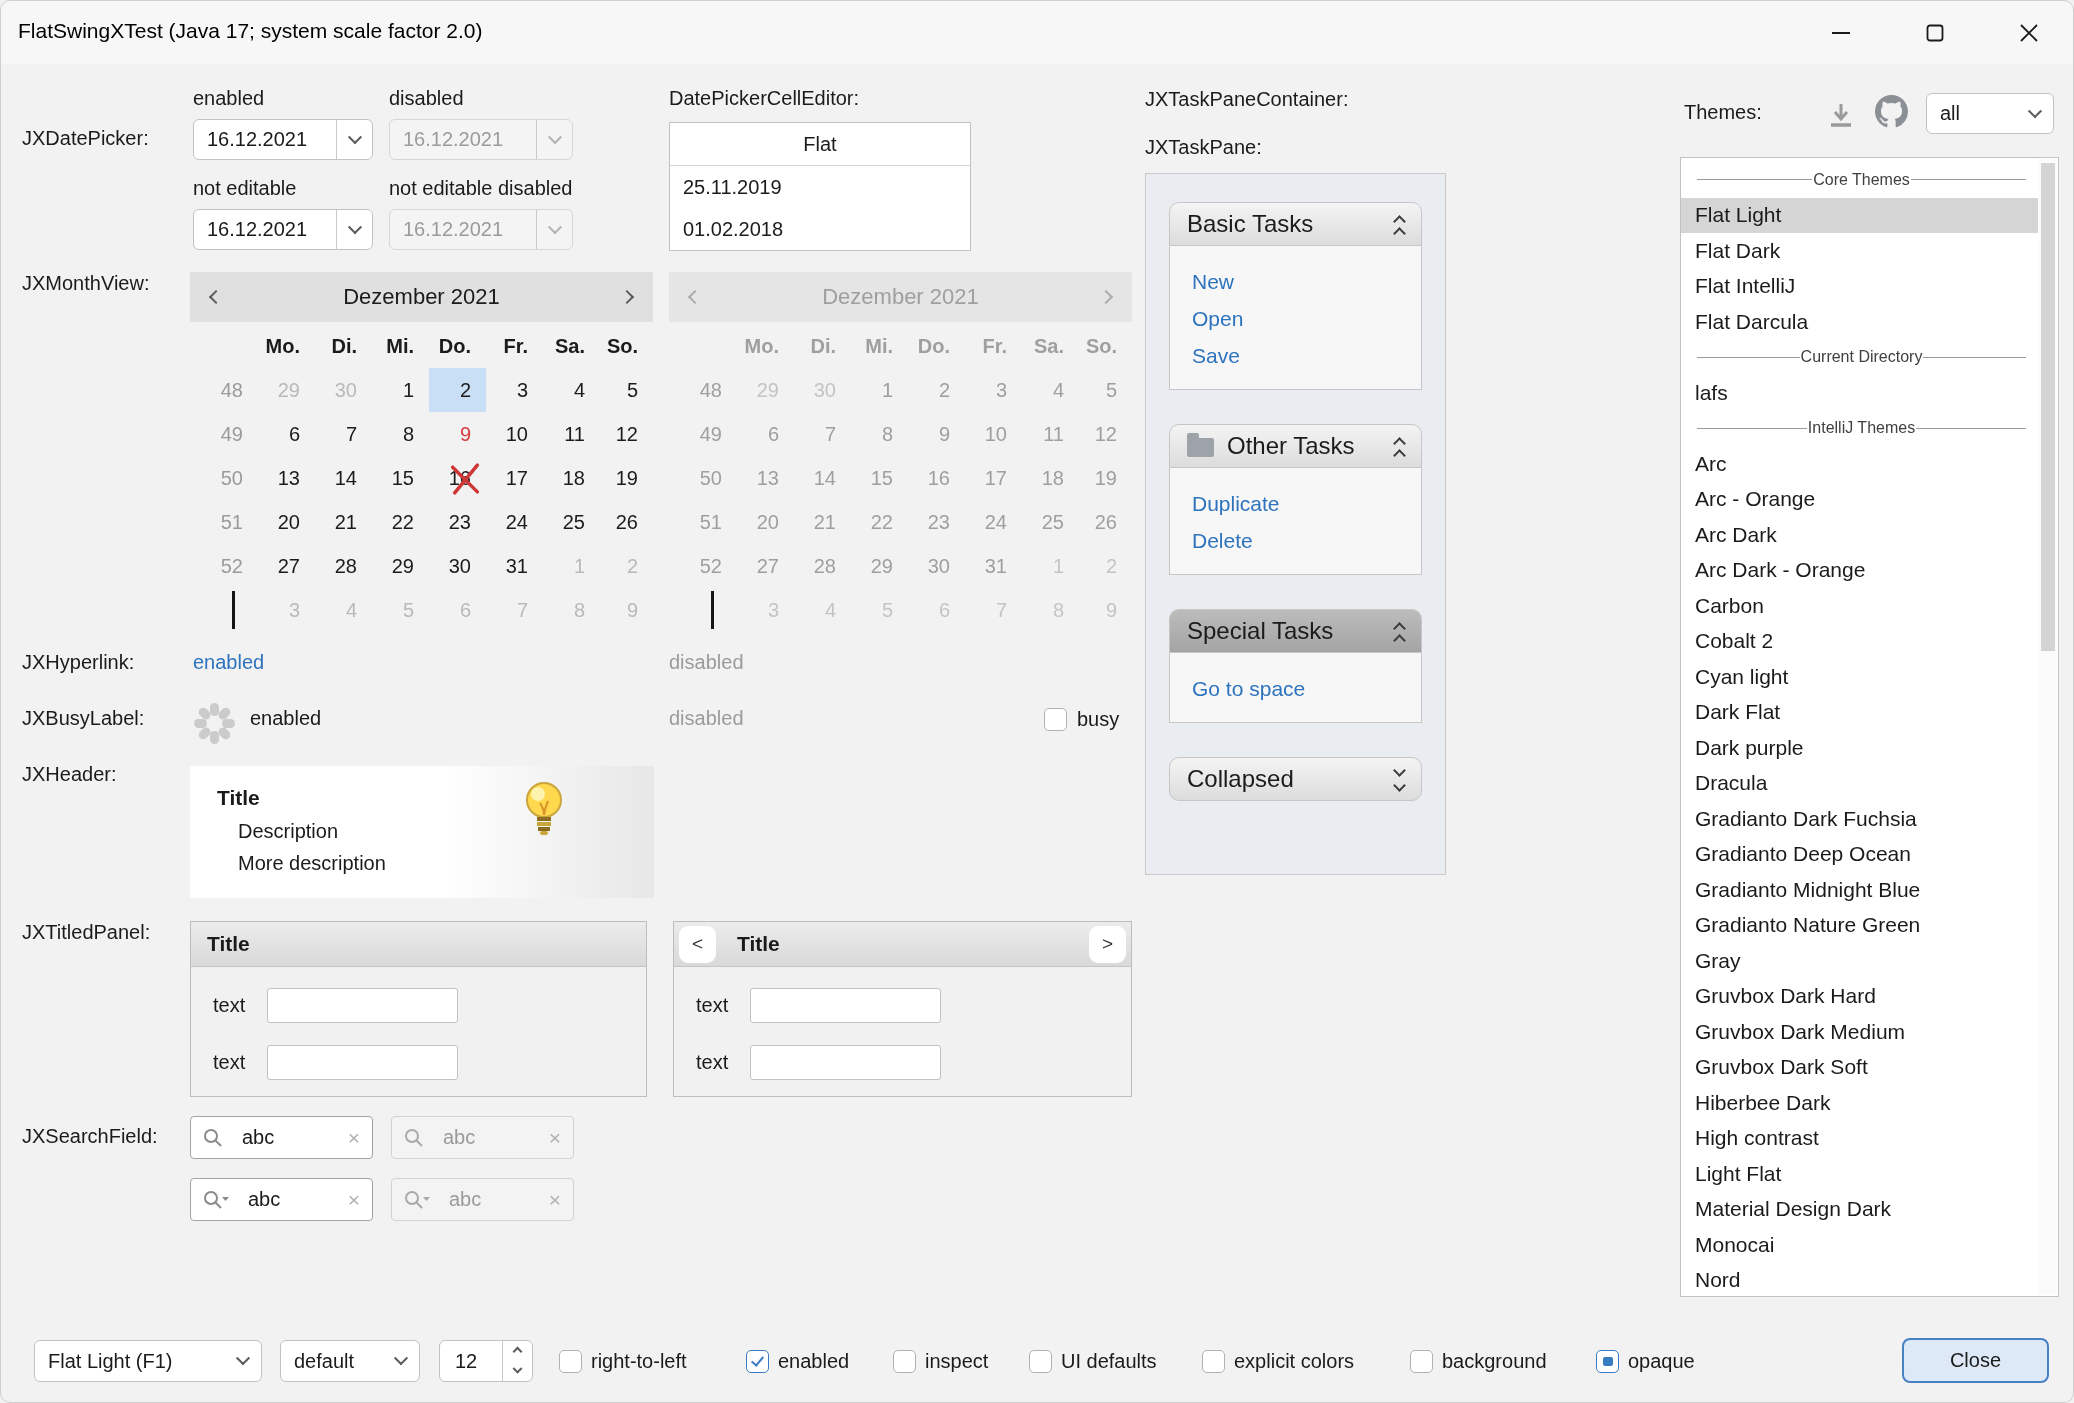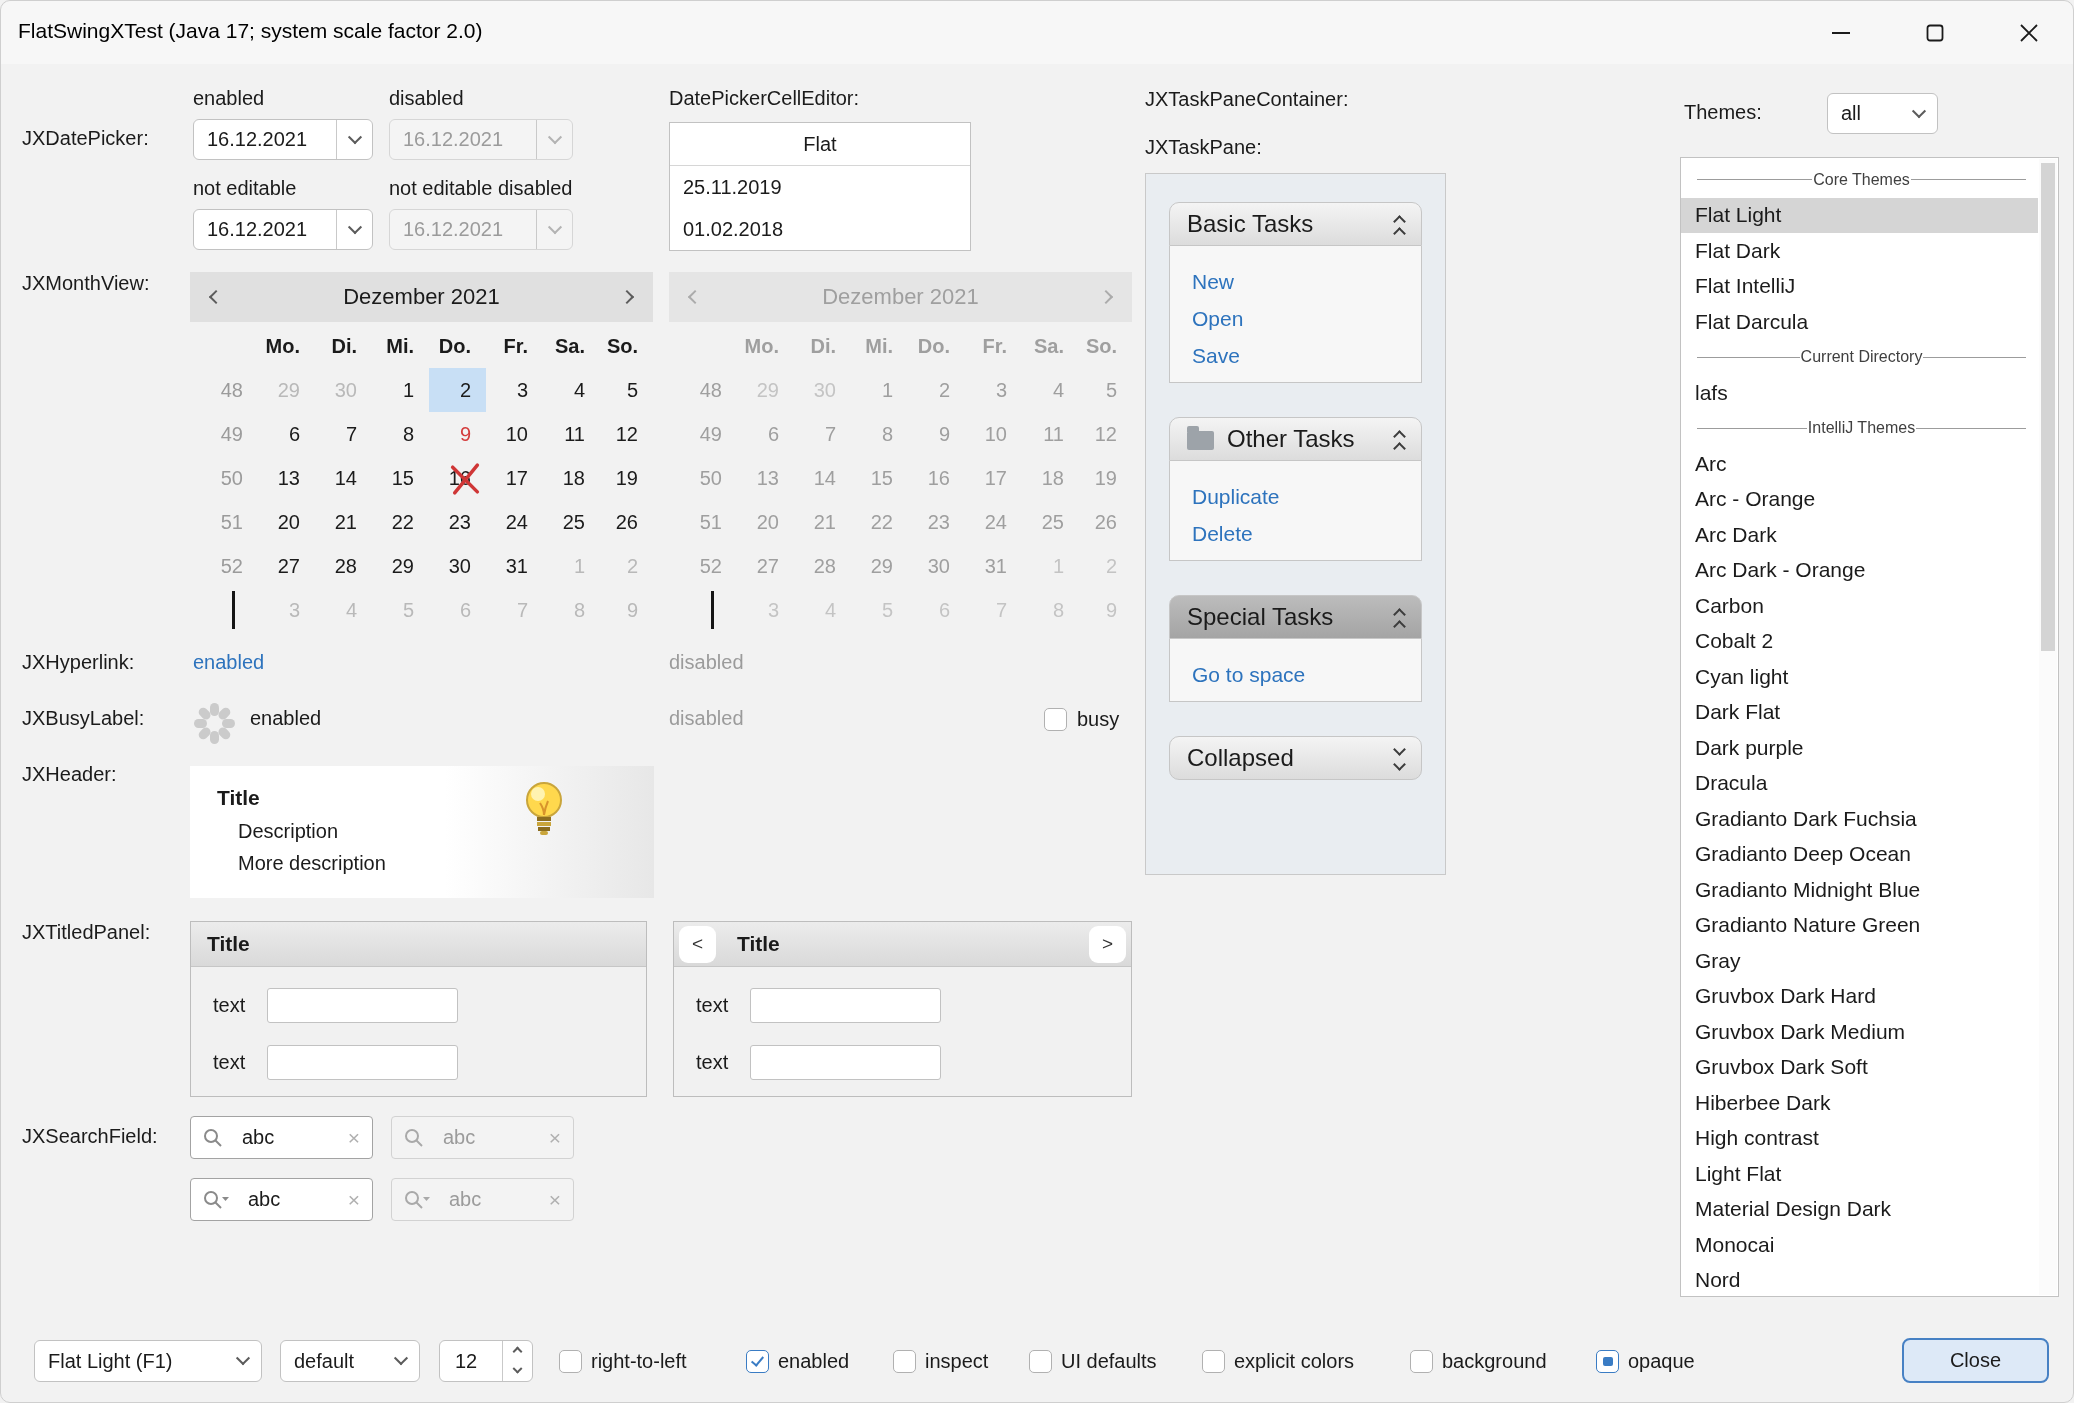--- a/index.html
+++ b/index.html
@@ -76,21 +76,21 @@
 .sf .txt{flex:1}
 .sf .clear{color:#b0b0b0;font-size:21px;line-height:1}
 .sf.disabled{background:#f3f3f3;border-color:#d2d2d2;color:#9b9b9b}
 .sficon{flex:none;display:inline-flex}
 
 .tp-container{position:absolute;left:1144px;top:172px;width:301px;height:702px;background:#e9edf1;border:1px solid #c9c9c9;padding:28px 23px;display:flex;flex-direction:column;gap:34px}
 .pane-head{height:44px;background:linear-gradient(#f4f4f4,#dcdcdc);border:1px solid #c6c6c6;border-radius:10px 10px 0 0;display:flex;align-items:center;padding:0 17px;gap:13px}
 .pane-head.lone{border-radius:10px}
 .pane-head.special{background:linear-gradient(#bcbcbc,#a4a4a4)}
 .pane-title{font-weight:normal;font-size:24px;flex:1;white-space:nowrap}
-.pane-body{background:#f7f7f7;border:1px solid #c6c6c6;border-top:none;padding:17px 0 8px 22px}
+.pane-body{background:#f7f7f7;border:1px solid #c6c6c6;border-top:none;padding:17px 0 15px 22px}
 .pane-link{color:#2d73bd;line-height:37px;font-size:21px;cursor:pointer;width:max-content}
 .dchev{display:flex;flex-direction:column;align-items:center}
 .dchev .chev{width:9px;height:9px;border-color:#3c3c3c;border-width:2.4px}
 .dchev.up .chev{transform:rotate(-135deg);margin-top:3px}
 .dchev.up .chev:first-child{margin-top:6px}
 .dchev.down .chev{transform:rotate(45deg);margin-bottom:3px}
 .dchev.down .chev:first-child{margin-bottom:6px}
 .folder{position:relative;width:27px;height:19px;background:#9da3a9;border-radius:2px;margin-top:3px}
 .folder::before{content:"";position:absolute;top:-5px;left:0;width:12px;height:6px;background:#9da3a9;border-radius:2px 2px 0 0}
 
@@ -485,21 +485,21 @@
   <svg width="32" height="32" viewBox="0 0 32 32">
       <path d="M16 5v13M10 13l6 7 6-7" stroke="#9a9a9a" stroke-width="3" fill="none"></path>
       <path d="M6 26h20" stroke="#9a9a9a" stroke-width="3.4"></path>
     </svg>
 </span>
 <span class="abs" style="left:1874px;top:94px">
   <svg width="33" height="33" viewBox="0 0 16 16">
       <path fill="#8b9096" d="M8 0C3.58 0 0 3.58 0 8c0 3.54 2.29 6.53 5.47 7.59.4.07.55-.17.55-.38 0-.19-.01-.82-.01-1.49-2.01.37-2.53-.49-2.69-.94-.09-.23-.48-.94-.82-1.13-.28-.15-.68-.52-.01-.53.63-.01 1.08.58 1.23.82.72 1.21 1.87.87 2.33.66.07-.52.28-.87.51-1.07-1.78-.2-3.64-.89-3.64-3.95 0-.87.31-1.59.82-2.15-.08-.2-.36-1.02.08-2.12 0 0 .67-.21 2.2.82.64-.18 1.32-.27 2-.27s1.36.09 2 .27c1.53-1.04 2.2-.82 2.2-.82.44 1.1.16 1.92.08 2.12.51.56.82 1.27.82 2.15 0 3.07-1.87 3.75-3.65 3.95.29.25.54.73.54 1.48 0 1.07-.01 1.93-.01 2.2 0 .21.15.46.55.38A8.01 8.01 0 0 0 16 8c0-4.42-3.58-8-8-8z"></path>
     </svg>
 </span>
-<div class="combo" style="left:1826px;top:92px;width:111px;height:41px">
+<div class="combo" style="left:1925px;top:92px;width:128px;height:41px">
   <span class="val">all</span>
   <span class="arrow-box">
       <i class="chev down"></i>
     </span>
 </div>
 <div class="themes-list">
   <div id="themes-items">
       <div class="tl-row tl-sep">
         <i class="sep-line"></i>
         <span>Core Themes</span>

